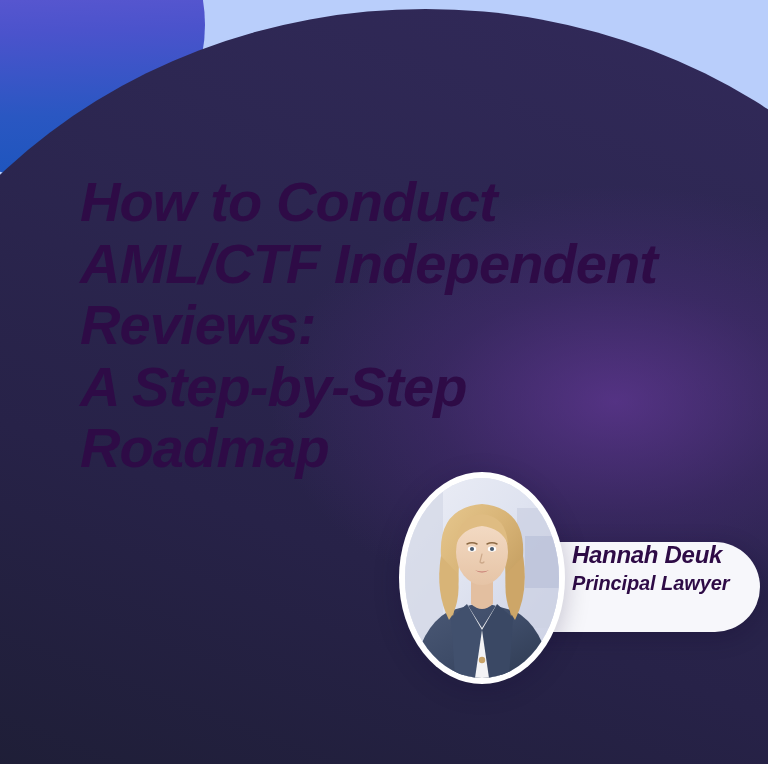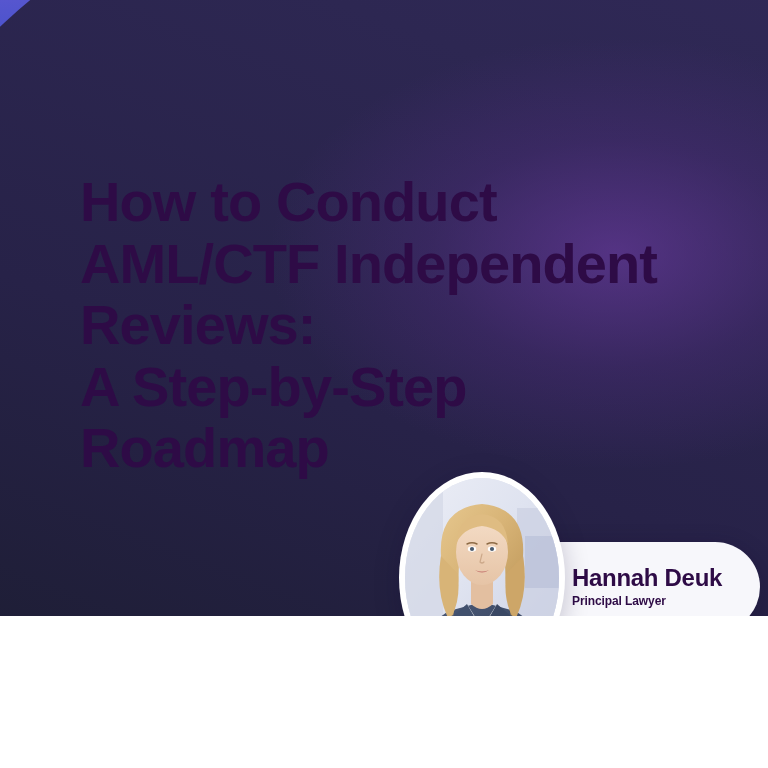--- a/index.html
+++ b/index.html
@@ -3,24 +3,25 @@
 <meta charset="utf-8">
 <style>
   html, body {
     margin: 0;
     padding: 0;
     background: #ffffff;
   }
   #canvas {
     position: relative;
     width: 768px;
-    height: 616px;
+    height: 764px;
     overflow: hidden;
     background: #b9cefb;
     font-family: "Liberation Sans", sans-serif;
+    font-style: italic;
     -webkit-font-smoothing: antialiased;
   }
 
   
   .bg-layer {
     position: absolute;
     inset: 0;
     overflow: hidden;
   }
 
@@ -100,34 +101,34 @@
     position: absolute;
     left: 498px;
     top: 542px;
     width: 262px;
     height: 90px;
     border-radius: 45px;
     background: #f7f7fb;
     box-shadow: 0 5px 22px rgba(20, 10, 48, 0.30);
     display: flex;
     flex-direction: column;
-    justify-content: center;
+    justify-content: flex-start;
     padding-left: 74px;
     box-sizing: border-box;
   }
   .badge-name {
     color: #2e0b46;
     font-size: 24px;
     font-weight: 700;
     letter-spacing: -0.3px;
     line-height: 1.12;
   }
   .badge-role {
     color: #2e0b46;
-    font-size: 12px;
+    font-size: 20px;
     font-weight: 700;
     letter-spacing: -0.1px;
     line-height: 1.2;
     margin-top: 2px;
   }
 
   
   .portrait {
     position: absolute;
     left: 399px;

